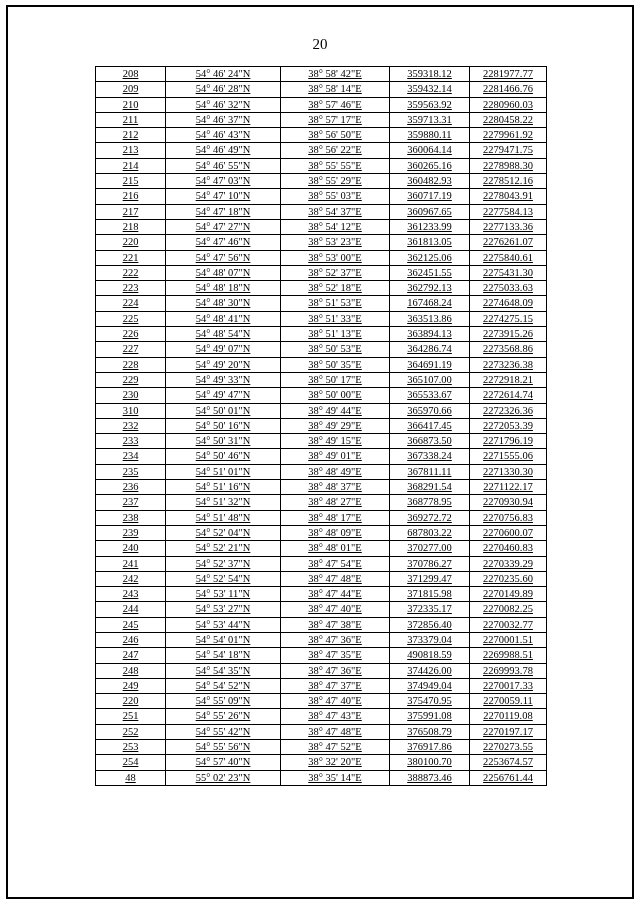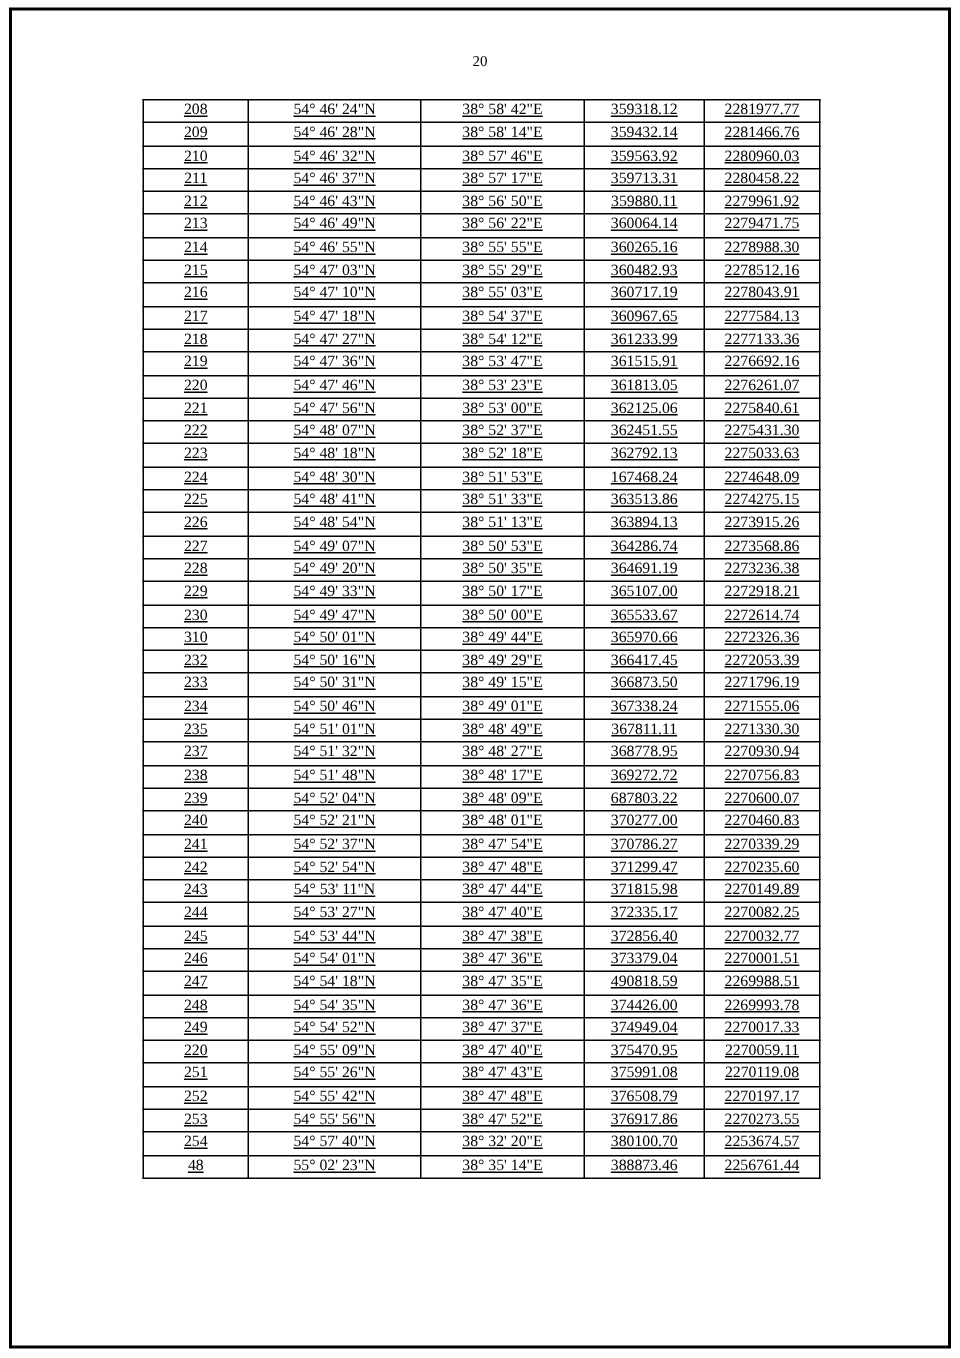--- a/index.html
+++ b/index.html
@@ -16,21 +16,21 @@
     top: 5px; left: 6px; right: 6px; bottom: 6px;
     border: 2px solid #000;
     pointer-events: none;
   }
   .page-number {
     position: absolute;
     top: 36px;
     left: 0;
     width: 100%;
     text-align: center;
-    font-size: 10px;
+    font-size: 15px;
   }
   table.coord-table {
     position: absolute;
     top: 66px;
     left: 95px;
     width: 451px;
     border-collapse: collapse;
     table-layout: fixed;
     text-decoration: underline;
   }
@@ -133,27 +133,20 @@
           <td>2277584.13</td>
         </tr>
         <tr>
           <td>218</td>
           <td>54° 47' 27"N</td>
           <td>38° 54' 12"E</td>
           <td>361233.99</td>
           <td>2277133.36</td>
         </tr>
         <tr>
-          <td>219</td>
-          <td>54° 47' 36"N</td>
-          <td>38° 53' 47"E</td>
-          <td>361515.91</td>
-          <td>2276692.16</td>
-        </tr>
-        <tr>
           <td>220</td>
           <td>54° 47' 46"N</td>
           <td>38° 53' 23"E</td>
           <td>361813.05</td>
           <td>2276261.07</td>
         </tr>
         <tr>
           <td>221</td>
           <td>54° 47' 56"N</td>
           <td>38° 53' 00"E</td>
@@ -252,20 +245,27 @@
           <td>2271555.06</td>
         </tr>
         <tr>
           <td>235</td>
           <td>54° 51' 01"N</td>
           <td>38° 48' 49"E</td>
           <td>367811.11</td>
           <td>2271330.30</td>
         </tr>
         <tr>
+          <td>236</td>
+          <td>54° 51' 16"N</td>
+          <td>38° 48' 37"E</td>
+          <td>368291.54</td>
+          <td>2271122.17</td>
+        </tr>
+        <tr>
           <td>237</td>
           <td>54° 51' 32"N</td>
           <td>38° 48' 27"E</td>
           <td>368778.95</td>
           <td>2270930.94</td>
         </tr>
         <tr>
           <td>238</td>
           <td>54° 51' 48"N</td>
           <td>38° 48' 17"E</td>

